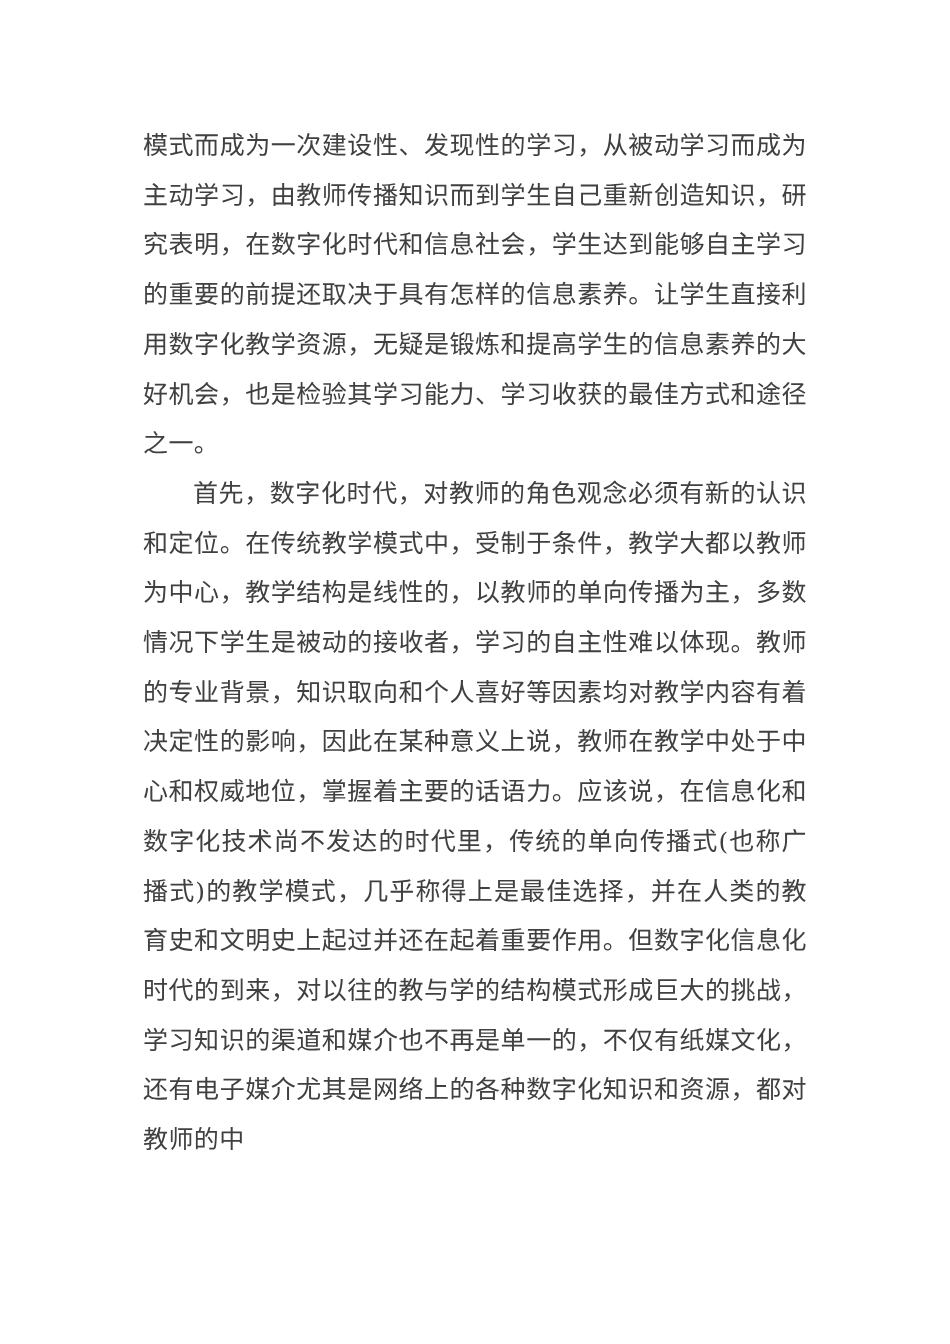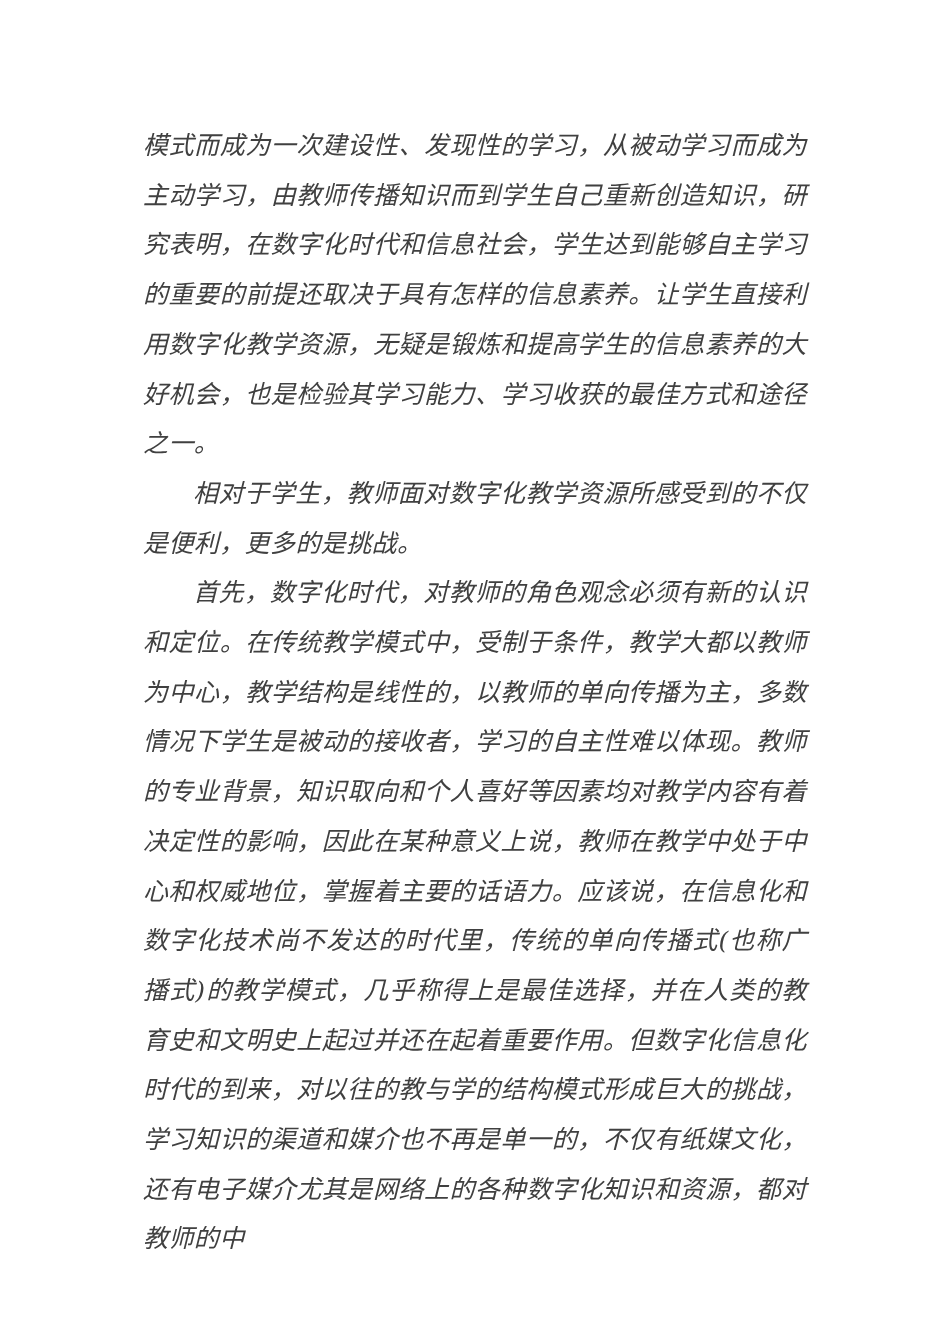--- a/index.html
+++ b/index.html
@@ -11,21 +11,20 @@
     height: 1344px;
     background: #ffffff;
     font-family: "DejaVu Serif", "Liberation Serif", serif;
   }
   .page {
     position: relative;
     width: 950px;
     height: 1344px;
     background: #ffffff;
     overflow: hidden;
-    font-style: italic;
   }
   .text-block {
     position: absolute;
     left: 143px;
     top: 121px;
     width: 664px;
     color: #404040;
     font-size: 25px;
     line-height: 49.7px;
     letter-spacing: 0.4px;
@@ -39,16 +38,15 @@
   .text-block p.indent {
     text-indent: 2em;
   }
 </style>
 </head>
 <body>
 
 <div class="page">
   <div class="text-block">
     <p>模式而成为一次建设性、发现性的学习，从被动学习而成为主动学习，由教师传播知识而到学生自己重新创造知识，研究表明，在数字化时代和信息社会，学生达到能够自主学习的重要的前提还取决于具有怎样的信息素养。让学生直接利用数字化教学资源，无疑是锻炼和提高学生的信息素养的大好机会，也是检验其学习能力、学习收获的最佳方式和途径之一。</p>
-    <p class="indent">相对于学生，教师面对数字化教学资源所感受到的不仅是便利，更多的是挑战。</p>
     <p class="indent">首先，数字化时代，对教师的角色观念必须有新的认识和定位。在传统教学模式中，受制于条件，教学大都以教师为中心，教学结构是线性的，以教师的单向传播为主，多数情况下学生是被动的接收者，学习的自主性难以体现。教师的专业背景，知识取向和个人喜好等因素均对教学内容有着决定性的影响，因此在某种意义上说，教师在教学中处于中心和权威地位，掌握着主要的话语力。应该说，在信息化和数字化技术尚不发达的时代里，传统的单向传播式(也称广播式)的教学模式，几乎称得上是最佳选择，并在人类的教育史和文明史上起过并还在起着重要作用。但数字化信息化时代的到来，对以往的教与学的结构模式形成巨大的挑战，学习知识的渠道和媒介也不再是单一的，不仅有纸媒文化，还有电子媒介尤其是网络上的各种数字化知识和资源，都对教师的中</p>
   </div>
 </div>
 
 </body></html>

